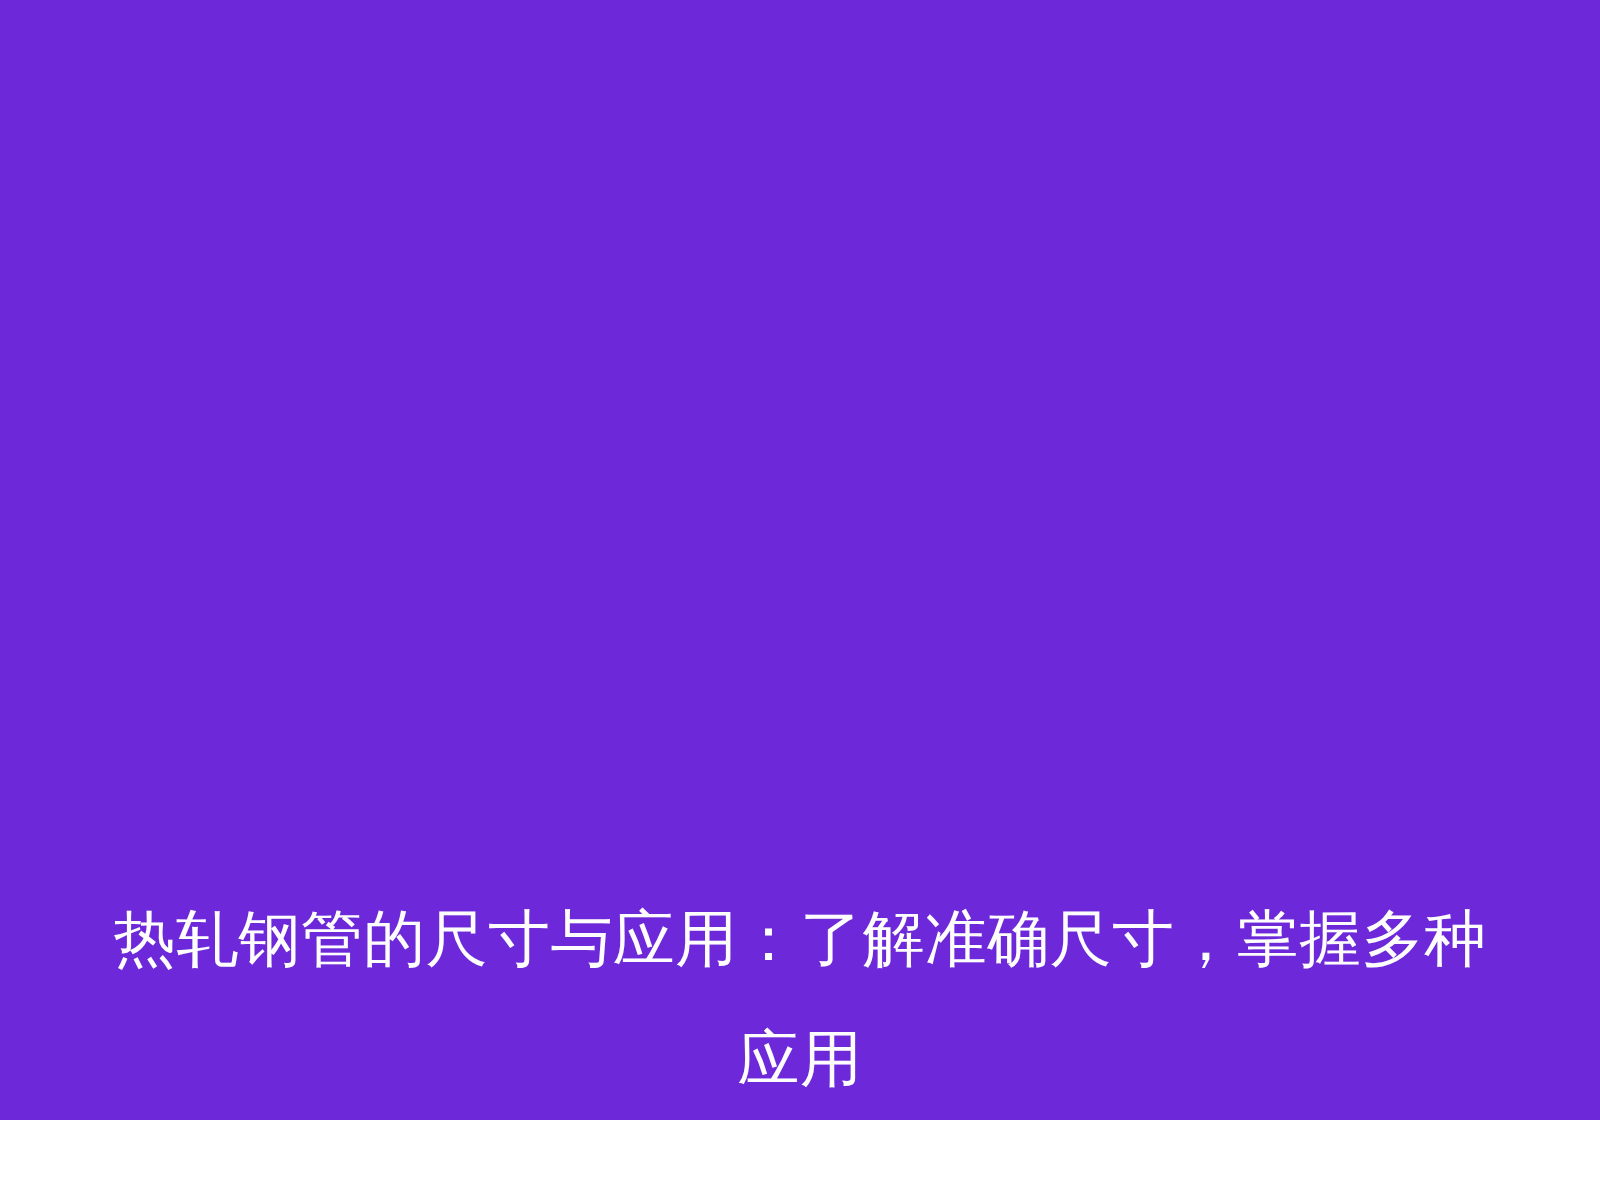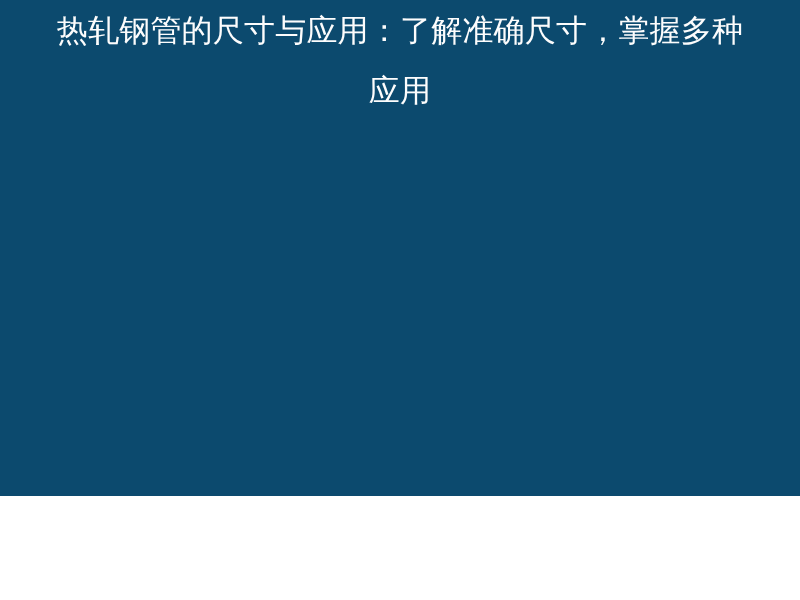--- a/index.html
+++ b/index.html
@@ -8,24 +8,24 @@
   }
   body {
     width: 800px;
     height: 600px;
     overflow: hidden;
     font-family: "DejaVu Sans", "Liberation Sans", sans-serif;
   }
   .card {
     position: relative;
     width: 800px;
-    height: 496px;
-    background: #0c4a6e;
+    height: 560px;
+    background: #6d28d9;
     display: flex;
-    align-items: flex-start;
+    align-items: flex-end;
     justify-content: center;
     box-sizing: border-box;
   }
   .title-block {
     width: 690px;
     margin: 0 auto;
     text-align: center;
   }
   .title-text {
     color: #fdfdfd;

